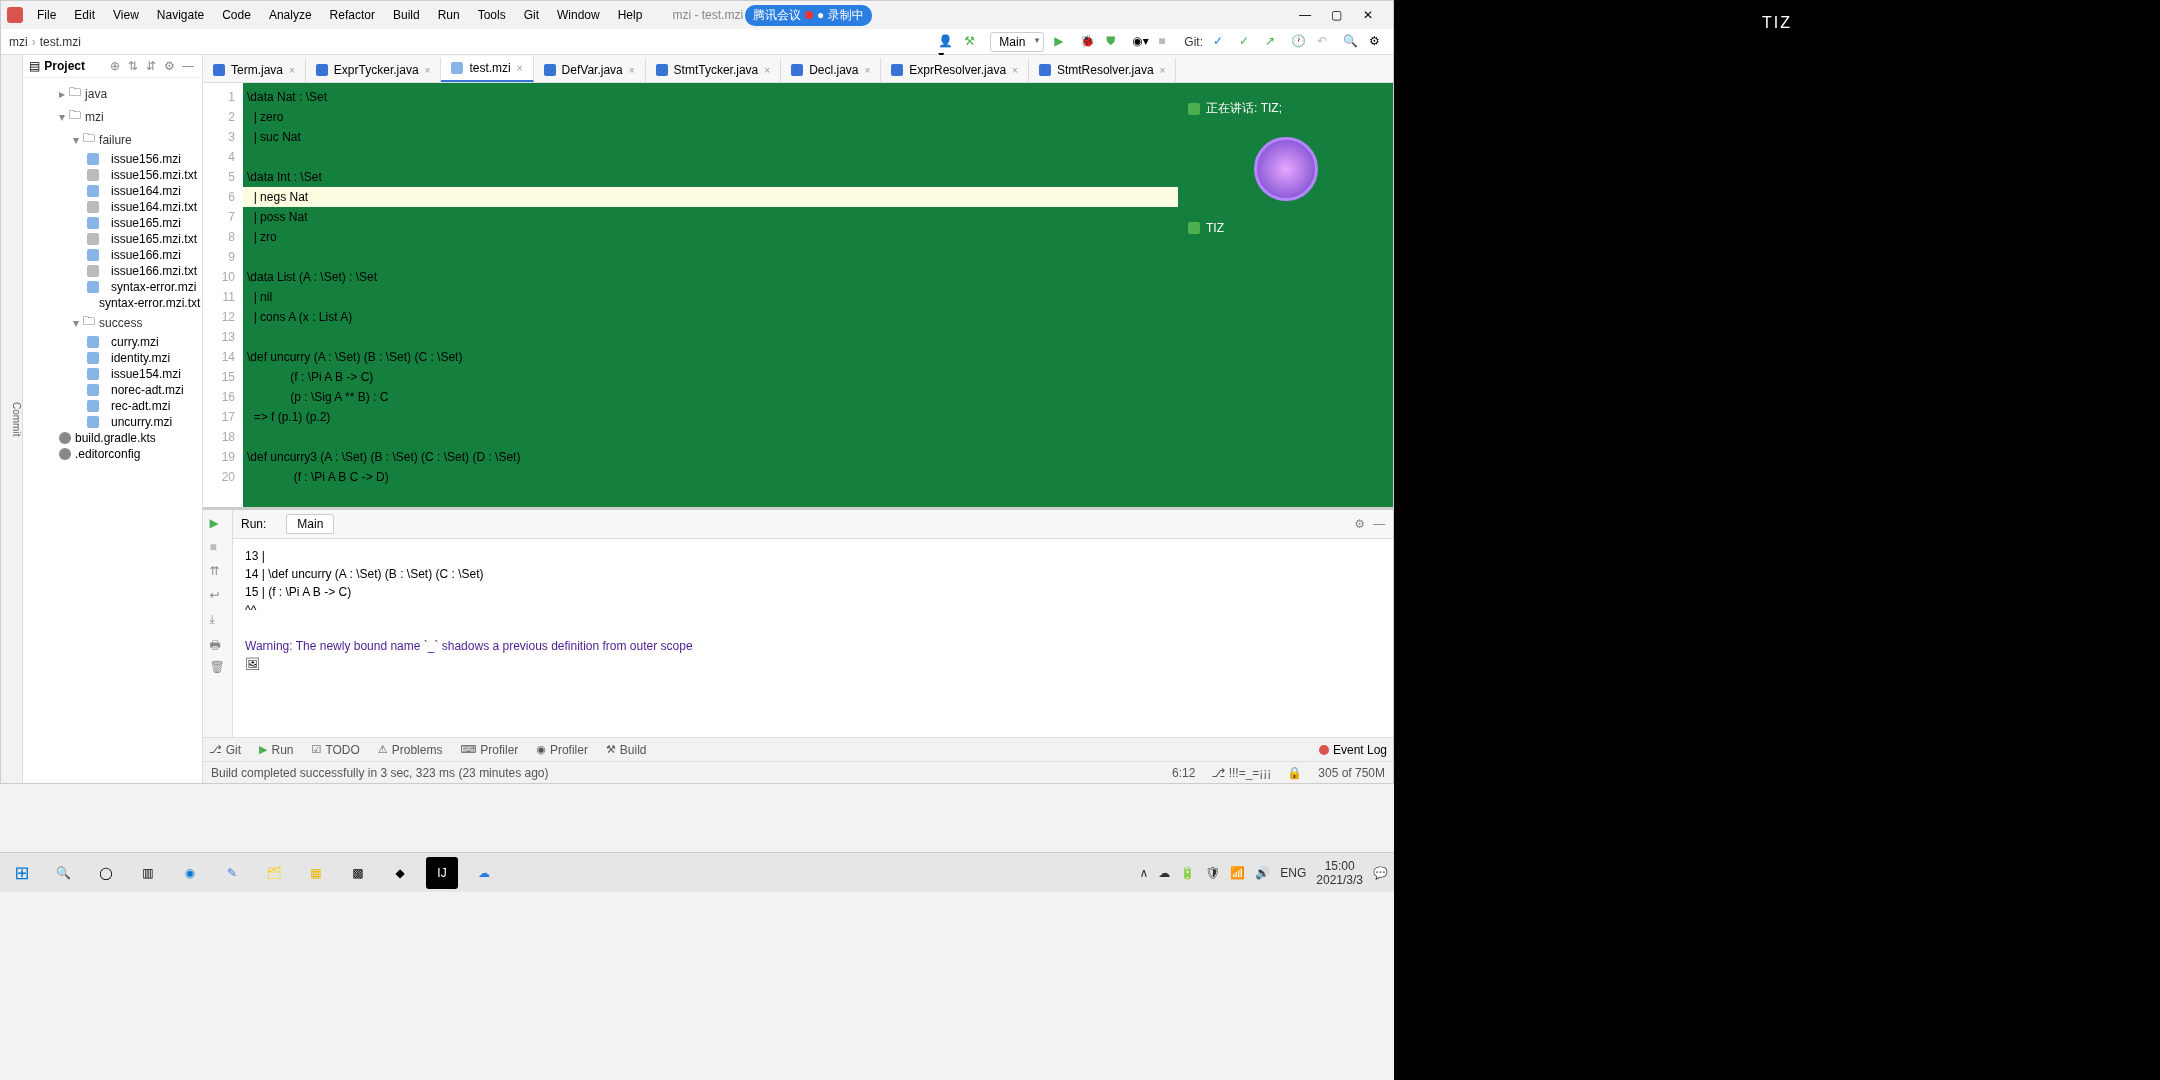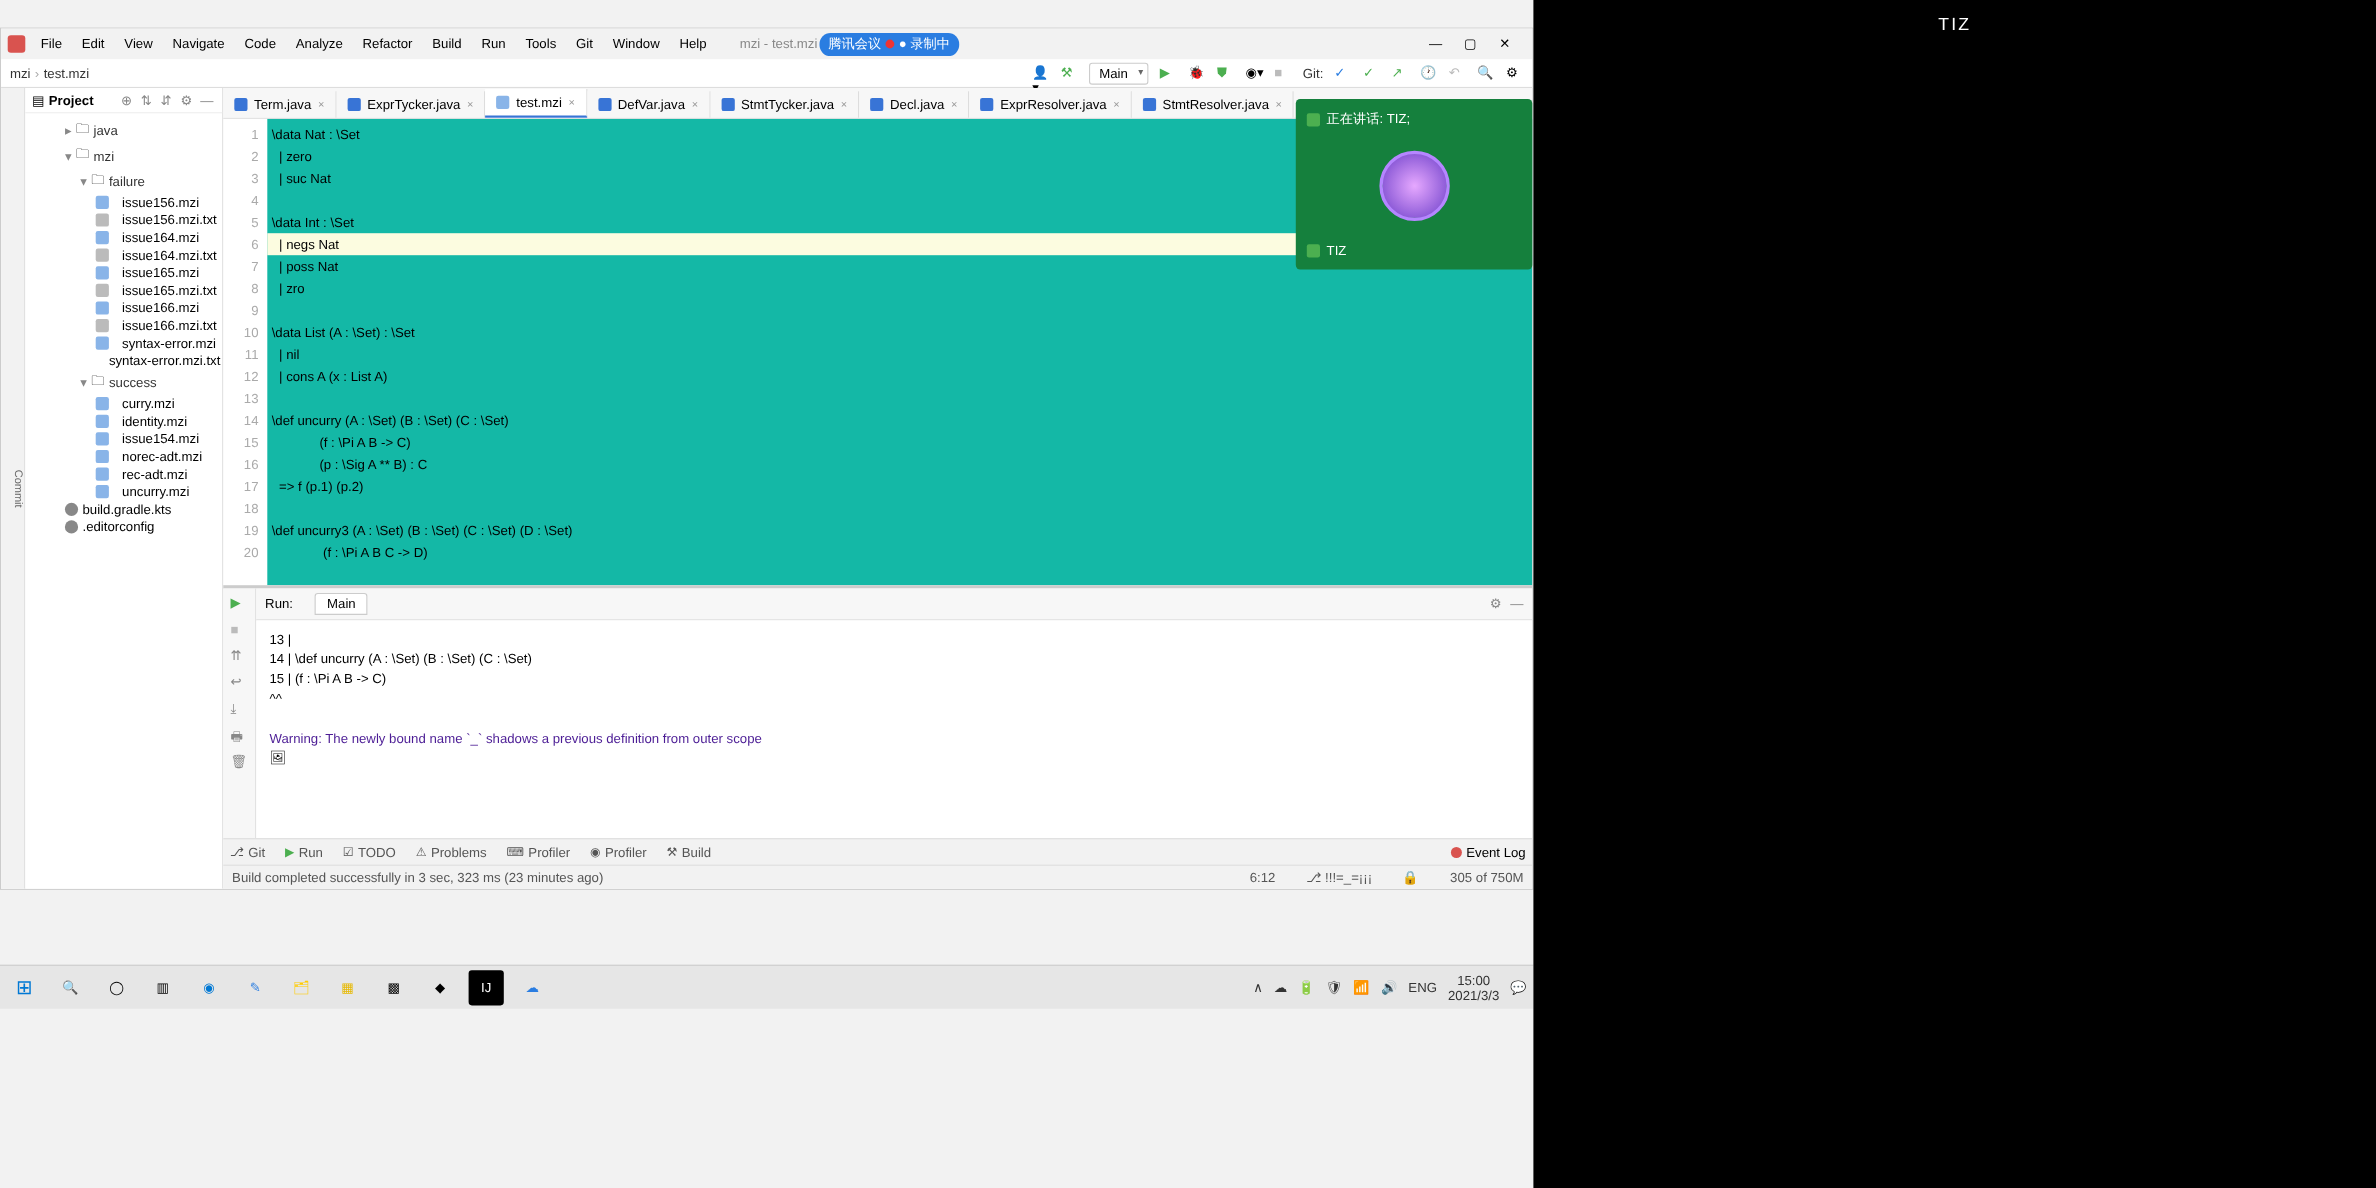--- a/index.html
+++ b/index.html
@@ -56,21 +56,21 @@
 .tabs { display:flex; border-bottom:1px solid #ddd; background:#f7f7f7; height:28px; align-items:flex-end; }
 .tab { display:flex; align-items:center; gap:6px; padding:5px 10px; border-right:1px solid #ddd; cursor:pointer; background:#f7f7f7; }
 .tab.active { background:#fff; border-bottom:2px solid #3874d6; }
 .tab .close { color:#999; font-size:10px; }
 .java-icon { width:12px; height:12px; background:#3874d6; border-radius:2px; display:inline-block; }
 .mzi-icon { width:12px; height:12px; background:#89b4e8; border-radius:2px; display:inline-block; }
 
 .code-editor { flex:1; display:flex; overflow:hidden; font-family: "Consolas","Courier New",monospace; font-size:13px; line-height:20px; }
 .gutter-nums { width:40px; text-align:right; color:#aaa; padding:4px 8px 4px 0; background:#fff; }
 .gutter-nums div { height:20px; }
-.code-text { flex:1; padding:4px 0; white-space:pre; background:#14b8a6; position:relative; }
+.code-text { flex:1; padding:4px 0; white-space:pre; background:#15803d; position:relative; }
 .code-text .line { height:20px; padding-left:4px; }
 .hl-line { background:#fcfce0; }
 
 .run-panel { height:230px; border-top:3px solid #ccc; display:flex; }
 .run-side { width:30px; background:#f7f7f7; border-right:1px solid #ddd; display:flex; flex-direction:column; align-items:center; padding:6px 0; gap:8px; }
 .run-side .btn { width:16px; height:16px; cursor:pointer; color:#888; }
 .run-side .play-btn { color:#4caf50; }
 .run-body { flex:1; display:flex; flex-direction:column; }
 .run-tabs { display:flex; align-items:center; padding:4px 8px; border-bottom:1px solid #ddd; background:#f7f7f7; }
 .run-label { font-weight:normal; margin-right:20px; }
@@ -78,31 +78,31 @@
 .run-output { flex:1; padding:8px 12px; font-family:"Consolas",monospace; font-size:12px; line-height:18px; overflow:auto; background:#fff; }
 .run-output .warn { color:#4c1d95; }
 .run-panel-icons { margin-left:auto; display:flex; gap:8px; color:#888; }
 
 .bottom-tabs { height:24px; display:flex; align-items:center; border-top:1px solid #ddd; background:#f2f2f2; padding:0 6px; gap:18px; }
 .bottom-tab { display:flex; align-items:center; gap:4px; cursor:pointer; color:#555; }
 .bottom-tab .icon { font-size:11px; }
 .event-log { margin-left:auto; display:flex; align-items:center; gap:4px; }
 .badge-red { width:10px; height:10px; background:#d9534f; border-radius:50%; }
 
-.statusbar { height:22px; display:flex; align-items:center; padding:0 8px; background:#f2f2f2; border-top:1px solid #ddd; font-size:11px; color:#555; gap:28px; }
+.statusbar { height:22px; display:flex; align-items:center; padding:0 8px; background:#f2f2f2; border-top:1px solid #ddd; font-size:11px; color:#555; gap:16px; }
 .statusbar .grow { flex:1; }
 .lock-icon { color:#c29b00; }
 
 .taskbar { position:absolute; bottom:0; left:0; width:1394px; height:40px; background:#e6e6e6; display:flex; align-items:center; padding:0 6px; gap:10px; border-top:1px solid #ccc; }
 .tb-icon { width:32px; height:32px; display:flex; align-items:center; justify-content:center; cursor:pointer; border-radius:3px; }
 .win-logo { font-size:18px; color:#0078d4; }
 .tb-right { margin-left:auto; display:flex; align-items:center; gap:10px; font-size:11px; color:#333; }
 .tb-time { text-align:center; line-height:14px; }
 
-.ide-wrapper { position:relative; width:1394px; height:892px;margin-top:25px; }
+.ide-wrapper { position:relative; width:1394px; height:892px; }
 </style>
 </head>
 <body>
 
 <div class="ide-wrapper">
 <div class="ide">
 
   <div class="menubar">
     <span class="app-icon"></span>
     <span class="menu-item">File</span>

